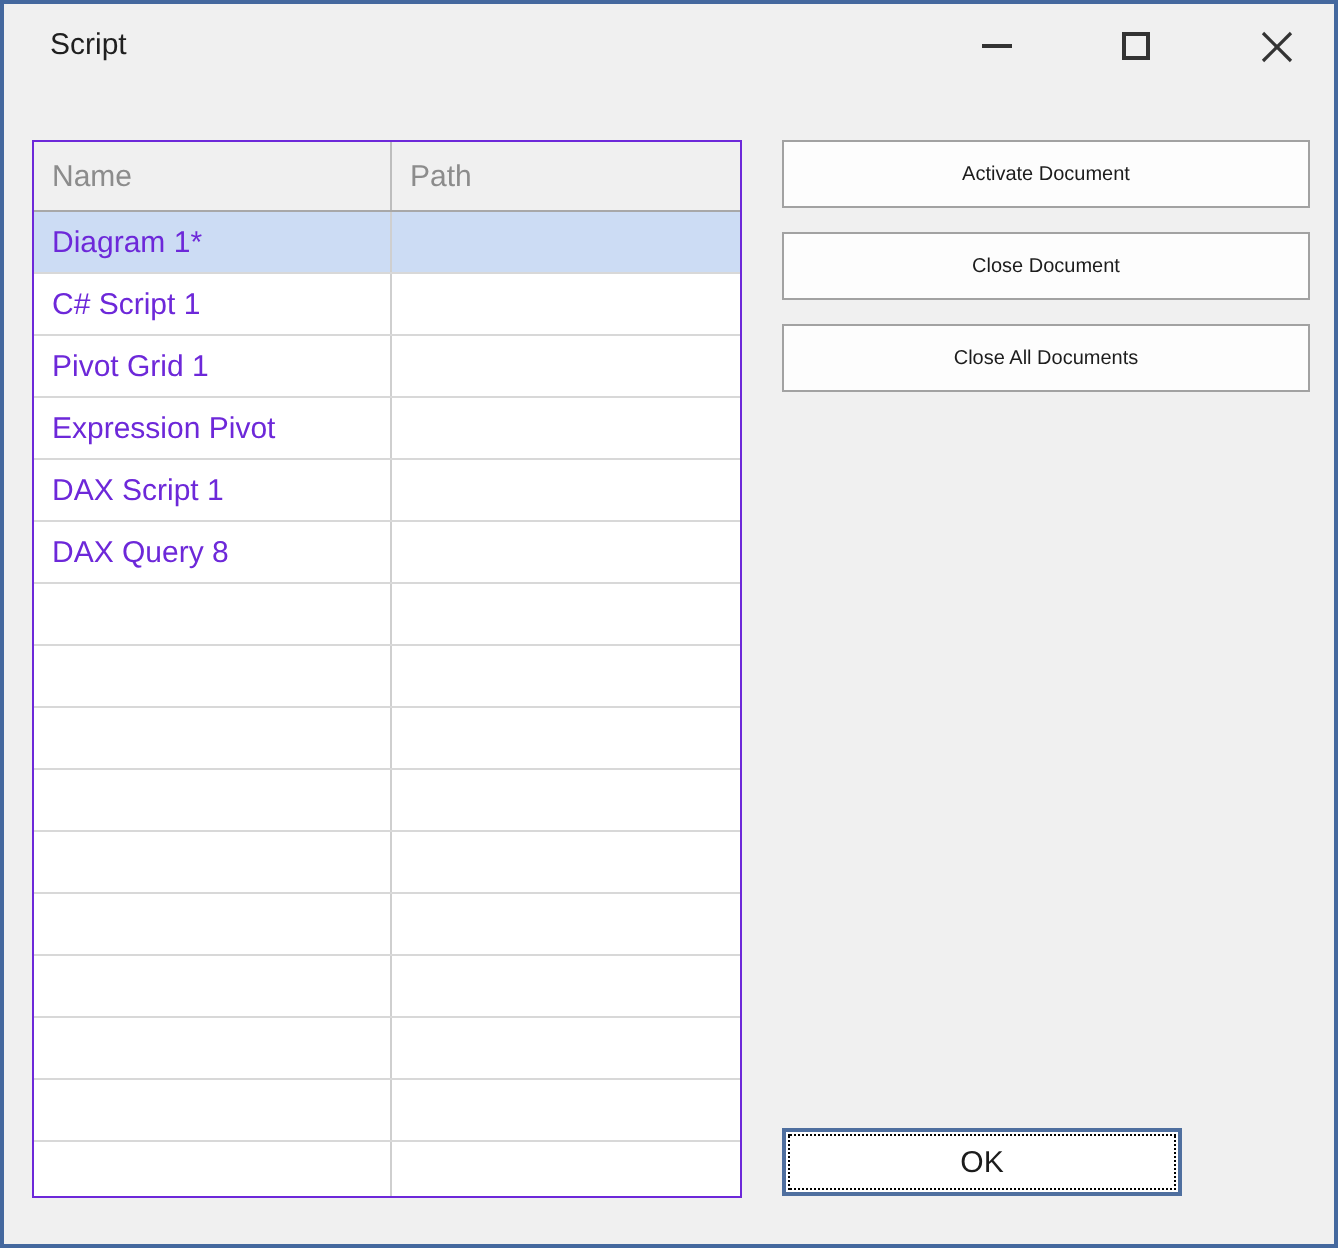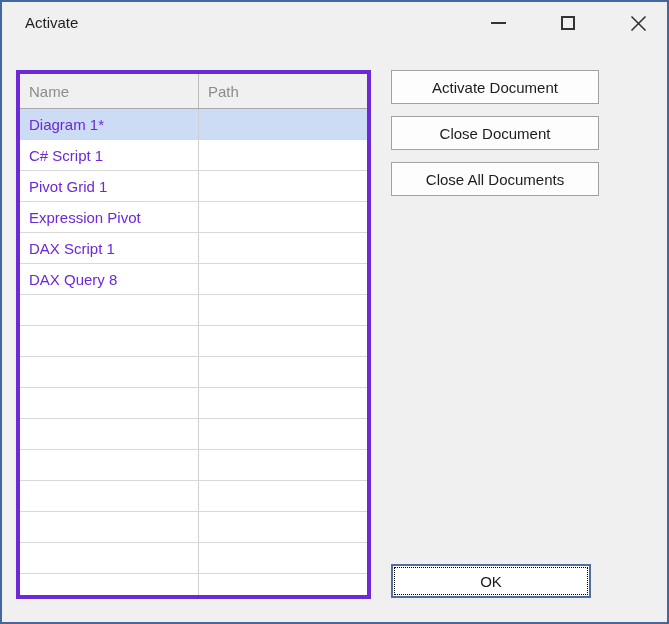--- a/index.html
+++ b/index.html
@@ -35,21 +35,21 @@
   }
   .min-glyph { width: 15px; height: 2px; background: #333333; }
   .max-glyph { width: 14px; height: 14px; border: 2px solid #333333; box-sizing: border-box; background: transparent; }
   .close-glyph { width: 17px; height: 17px; }
   .close-glyph svg { display: block; }
   
   .grid {
     position: absolute; left: 16px; top: 70px;
     width: 355px; height: 529px;
     background: #ffffff;
-    border: 4px solid #6d28d9;
+    border: 1px solid #6d28d9;
     box-sizing: border-box;
     overflow: hidden;
   }
   .grid-header {
     display: flex; height: 35px;
     background: #f0f0f0;
     border-bottom: 1px solid #a8a8a8;
     box-sizing: border-box;
   }
   .grid-header .hcell {
@@ -72,24 +72,24 @@
     display: flex; align-items: center;
     padding-left: 9px;
     font-size: 15px; color: #6d28d9;
     box-sizing: border-box;
     white-space: nowrap; overflow: hidden;
   }
   .cell.col-name { width: 179px; border-right: 1px solid #cfcfcf; }
   .cell.col-path { flex: 1; }
   
   .action-btn {
-    position: absolute; left: 391px; width: 208px; height: 34px;
+    position: absolute; left: 391px; width: 264px; height: 34px;
     background: #fdfdfd;
     border: 1px solid #a2a2a2;
-    font-family: inherit; font-size: 15px; color: #1c1c1c;
+    font-family: inherit; font-size: 10px; color: #1c1c1c;
     display: flex; align-items: center; justify-content: center;
     box-sizing: border-box;
     padding: 0; cursor: default;
   }
   #btn-activate { top: 70px; }
   #btn-close-doc { top: 116px; }
   #btn-close-all { top: 162px; }
   .ok-btn {
     position: absolute; left: 391px; top: 564px;
     width: 200px; height: 34px;
@@ -102,21 +102,21 @@
     box-sizing: border-box;
     padding: 0; cursor: default;
   }
 </style>
 </head>
 <body>
 
 <div class="window">
 
   <div class="titlebar">
-    <div class="title-text">Activate</div>
+    <div class="title-text">Script</div>
     <div class="caption-controls">
       <div class="cap-btn">
         <div class="min-glyph"></div>
       </div>
       <div class="cap-btn">
         <div class="max-glyph"></div>
       </div>
       <div class="cap-btn">
         <div class="close-glyph">
           <svg width="17" height="17" viewBox="0 0 17 17">

